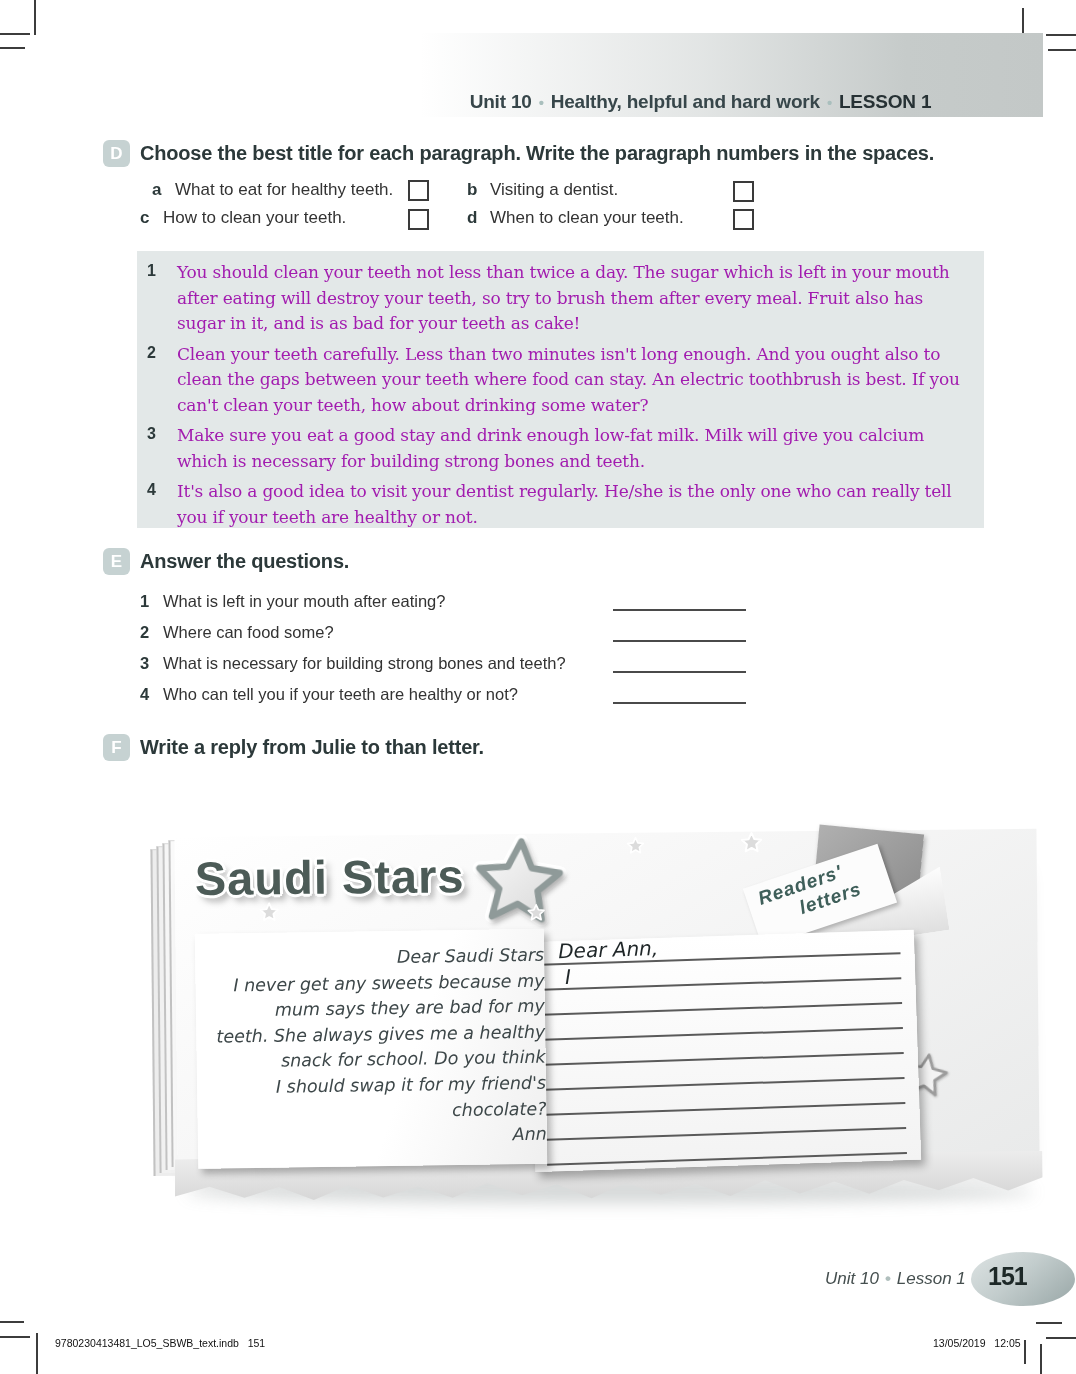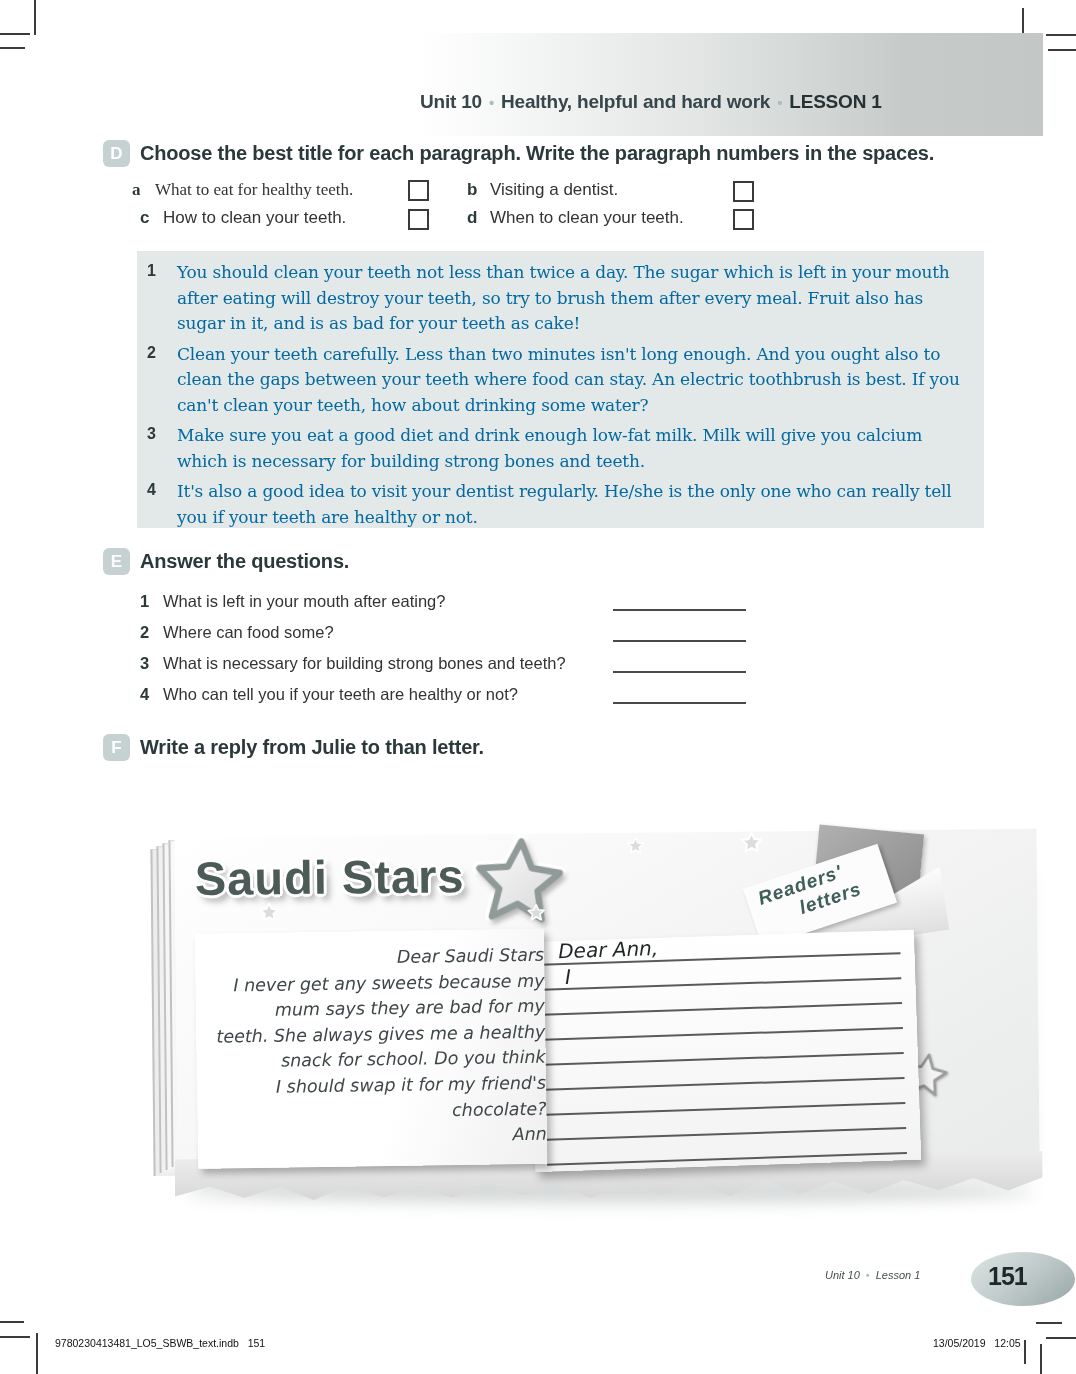--- a/index.html
+++ b/index.html
@@ -3,44 +3,44 @@
 <meta charset="utf-8">
 <style>
   html,body{margin:0;padding:0;background:#fff;}
   .page{position:relative;width:1076px;height:1374px;background:#ffffff;overflow:hidden;
         font-family:"Liberation Sans",sans-serif;color:#333;}
 
   
   .crop{position:absolute;background:#3c3c3c;}
 
   
-  .banner{position:absolute;left:420px;top:33px;width:623px;height:103px;
+  .banner{position:absolute;left:420px;top:33px;width:623px;height:84px;
           background:linear-gradient(to right,rgba(203,208,207,0) 0%,rgba(203,208,207,.55) 45%,#c6cbca 78%,#c3c8c7 100%);
-          text-align:left;padding:58px 62px 12px 0;box-sizing:border-box;
+          text-align:center;padding:58px 62px 12px 0;box-sizing:border-box;
           font-weight:bold;font-size:19px;color:#37464a;letter-spacing:-0.2px;white-space:nowrap;}
   .banner .dot{color:#a9bfbd;font-size:15px;padding:0 7px;font-weight:bold;}
   .banner .lesson{color:#263134;}
 
   
   .badge{position:absolute;left:103px;width:27px;height:27px;border-radius:6px;background:#c6d2d2;
          color:#fff;font-weight:bold;font-size:17px;display:flex;align-items:center;justify-content:center;}
   .sec-title{position:absolute;left:140px;margin:0;font-size:20px;font-weight:bold;color:#2c393a;letter-spacing:-0.2px;}
 
   
   .opt{position:absolute;font-size:17px;white-space:nowrap;}
   .opt-letter{font-weight:bold;color:#2c393a;display:inline-block;width:23px;}
   .opt-text{color:#333;}
   .checkbox{position:absolute;width:17px;height:17px;border:2px solid #3a3a3a;background:#fff;}
 
   
   .panel{position:absolute;left:137px;top:251px;width:847px;height:277px;background:#e3e8e8;
          display:flex;flex-direction:column;gap:5px;padding:9px 18px 9px 10px;box-sizing:border-box;}
   .para{display:flex;}
   .para-num{width:30px;flex:none;font-weight:bold;font-size:16px;color:#2c393a;padding-top:2px;}
-  .para-text{margin:0;font-family:"DejaVu Serif",serif;font-size:17px;line-height:25.5px;color:#0369a1;letter-spacing:-0.2px;}
+  .para-text{margin:0;font-family:"DejaVu Serif",serif;font-size:17px;line-height:25.5px;color:#a21caf;letter-spacing:-0.2px;}
 
   
   .q-num{position:absolute;left:140px;font-weight:bold;font-size:16.5px;color:#2c393a;}
   .q-text{position:absolute;left:163px;font-size:16.5px;color:#333;white-space:nowrap;}
   .ans-line{position:absolute;left:613px;width:133px;height:0;border-bottom:2px solid #4a4a4a;}
 
   .instructions{position:absolute;left:140px;top:769px;margin:0;font-size:16.5px;color:#333;}
 
   
   .mag{position:absolute;left:140px;top:815px;width:902px;height:400px;text-align:right;}
@@ -77,21 +77,21 @@
   .hand{font-family:"DejaVu Sans",cursive;font-style:italic;color:#3d4749;}
   .letter-line{font-size:17.5px;line-height:25.6px;white-space:nowrap;}
   .reply-card{position:absolute;left:355px;top:104px;width:386px;height:230px;
               background:linear-gradient(#ffffff,#f3f3f3);transform:rotate(-1.3deg);
               box-shadow:4px 6px 9px rgba(0,0,0,0.3);}
   .rule{position:absolute;left:12px;right:14px;height:0;border-bottom:2px solid #5a5a5a;}
   .salutation{position:absolute;left:30px;top:-2px;font-size:20px;color:#1f2628;white-space:nowrap;}
   .first-word{position:absolute;left:36px;top:24px;font-size:20px;color:#1f2628;}
 
   
-  .footer-line{position:absolute;left:825px;top:1269px;font-size:11px;font-style:italic;color:#454f4f;white-space:nowrap;}
+  .footer-line{position:absolute;left:825px;top:1269px;font-size:17px;font-style:italic;color:#454f4f;white-space:nowrap;}
   .footer-line .dot{color:#b0bfbd;font-style:normal;padding:0 6px;font-weight:bold;}
   .capsule{position:absolute;left:971px;top:1252px;width:104px;height:54px;border-radius:50%;
            background:linear-gradient(140deg,#dde3e3 0%,#c3cdcd 45%,#98a6a6 100%);}
   .capsule-num{position:absolute;left:17px;top:10px;font-size:25px;font-weight:bold;color:#1d2827;letter-spacing:-1px;}
   .print-txt{position:absolute;top:1337px;font-size:10.5px;color:#111;white-space:pre;}
 </style>
 </head>
 <body>
 
 <div class="page">
@@ -108,41 +108,41 @@
   <div class="crop" style="left:1036px;top:1322px;width:26px;height:2px;"></div>
   <div class="crop" style="left:1046px;top:1337px;width:30px;height:2px;"></div>
   <div class="crop" style="left:1024px;top:1340px;width:2px;height:24px;"></div>
   <div class="crop" style="left:1040px;top:1344px;width:2px;height:30px;"></div>
 
   <div class="banner"><span>Unit 10</span><span class="dot">•</span><span>Healthy, helpful and hard work</span><span class="dot">•</span><span class="lesson">LESSON 1</span></div>
 
   <div class="badge" style="top:140px;">D</div>
   <h2 class="sec-title" style="top:142px;">Choose the best title for each paragraph. Write the paragraph numbers in the spaces.</h2>
 
-  <div class="opt" style="left:132px;top:180px;font-family:Liberation Serif, serif;"><span class="opt-letter">a</span><span class="opt-text">What to eat for healthy teeth.</span></div>
+  <div class="opt" style="left:152px;top:180px;"><span class="opt-letter">a</span><span class="opt-text">What to eat for healthy teeth.</span></div>
   <div class="checkbox" style="left:408px;top:180px;"></div>
   <div class="opt" style="left:467px;top:180px;"><span class="opt-letter">b</span><span class="opt-text">Visiting a dentist.</span></div>
   <div class="checkbox" style="left:733px;top:181px;"></div>
   <div class="opt" style="left:140px;top:208px;"><span class="opt-letter">c</span><span class="opt-text">How to clean your teeth.</span></div>
   <div class="checkbox" style="left:408px;top:209px;"></div>
   <div class="opt" style="left:467px;top:208px;"><span class="opt-letter">d</span><span class="opt-text">When to clean your teeth.</span></div>
   <div class="checkbox" style="left:733px;top:209px;"></div>
 
   <div class="panel">
     <div class="para">
         <span class="para-num">1</span>
         <p class="para-text">You should clean your teeth not less than twice a day. The sugar which is left in your mouth after eating will destroy your teeth, so try to brush them after every meal. Fruit also has sugar in it, and is as bad for your teeth as cake!</p>
       </div>
     <div class="para">
         <span class="para-num">2</span>
         <p class="para-text">Clean your teeth carefully. Less than two minutes isn't long enough. And you ought also to clean the gaps between your teeth where food can stay. An electric toothbrush is best. If you can't clean your teeth, how about drinking some water?</p>
       </div>
     <div class="para">
         <span class="para-num">3</span>
-        <p class="para-text">Make sure you eat a good diet and drink enough low-fat milk. Milk will give you calcium which is necessary for building strong bones and teeth.</p>
+        <p class="para-text">Make sure you eat a good stay and drink enough low-fat milk. Milk will give you calcium which is necessary for building strong bones and teeth.</p>
       </div>
     <div class="para">
         <span class="para-num">4</span>
         <p class="para-text">It's also a good idea to visit your dentist regularly. He/she is the only one who can really tell you if your teeth are healthy or not.</p>
       </div>
   </div>
 
   <div class="badge" style="top:548px;">E</div>
   <h2 class="sec-title" style="top:550px;">Answer the questions.</h2>
 

